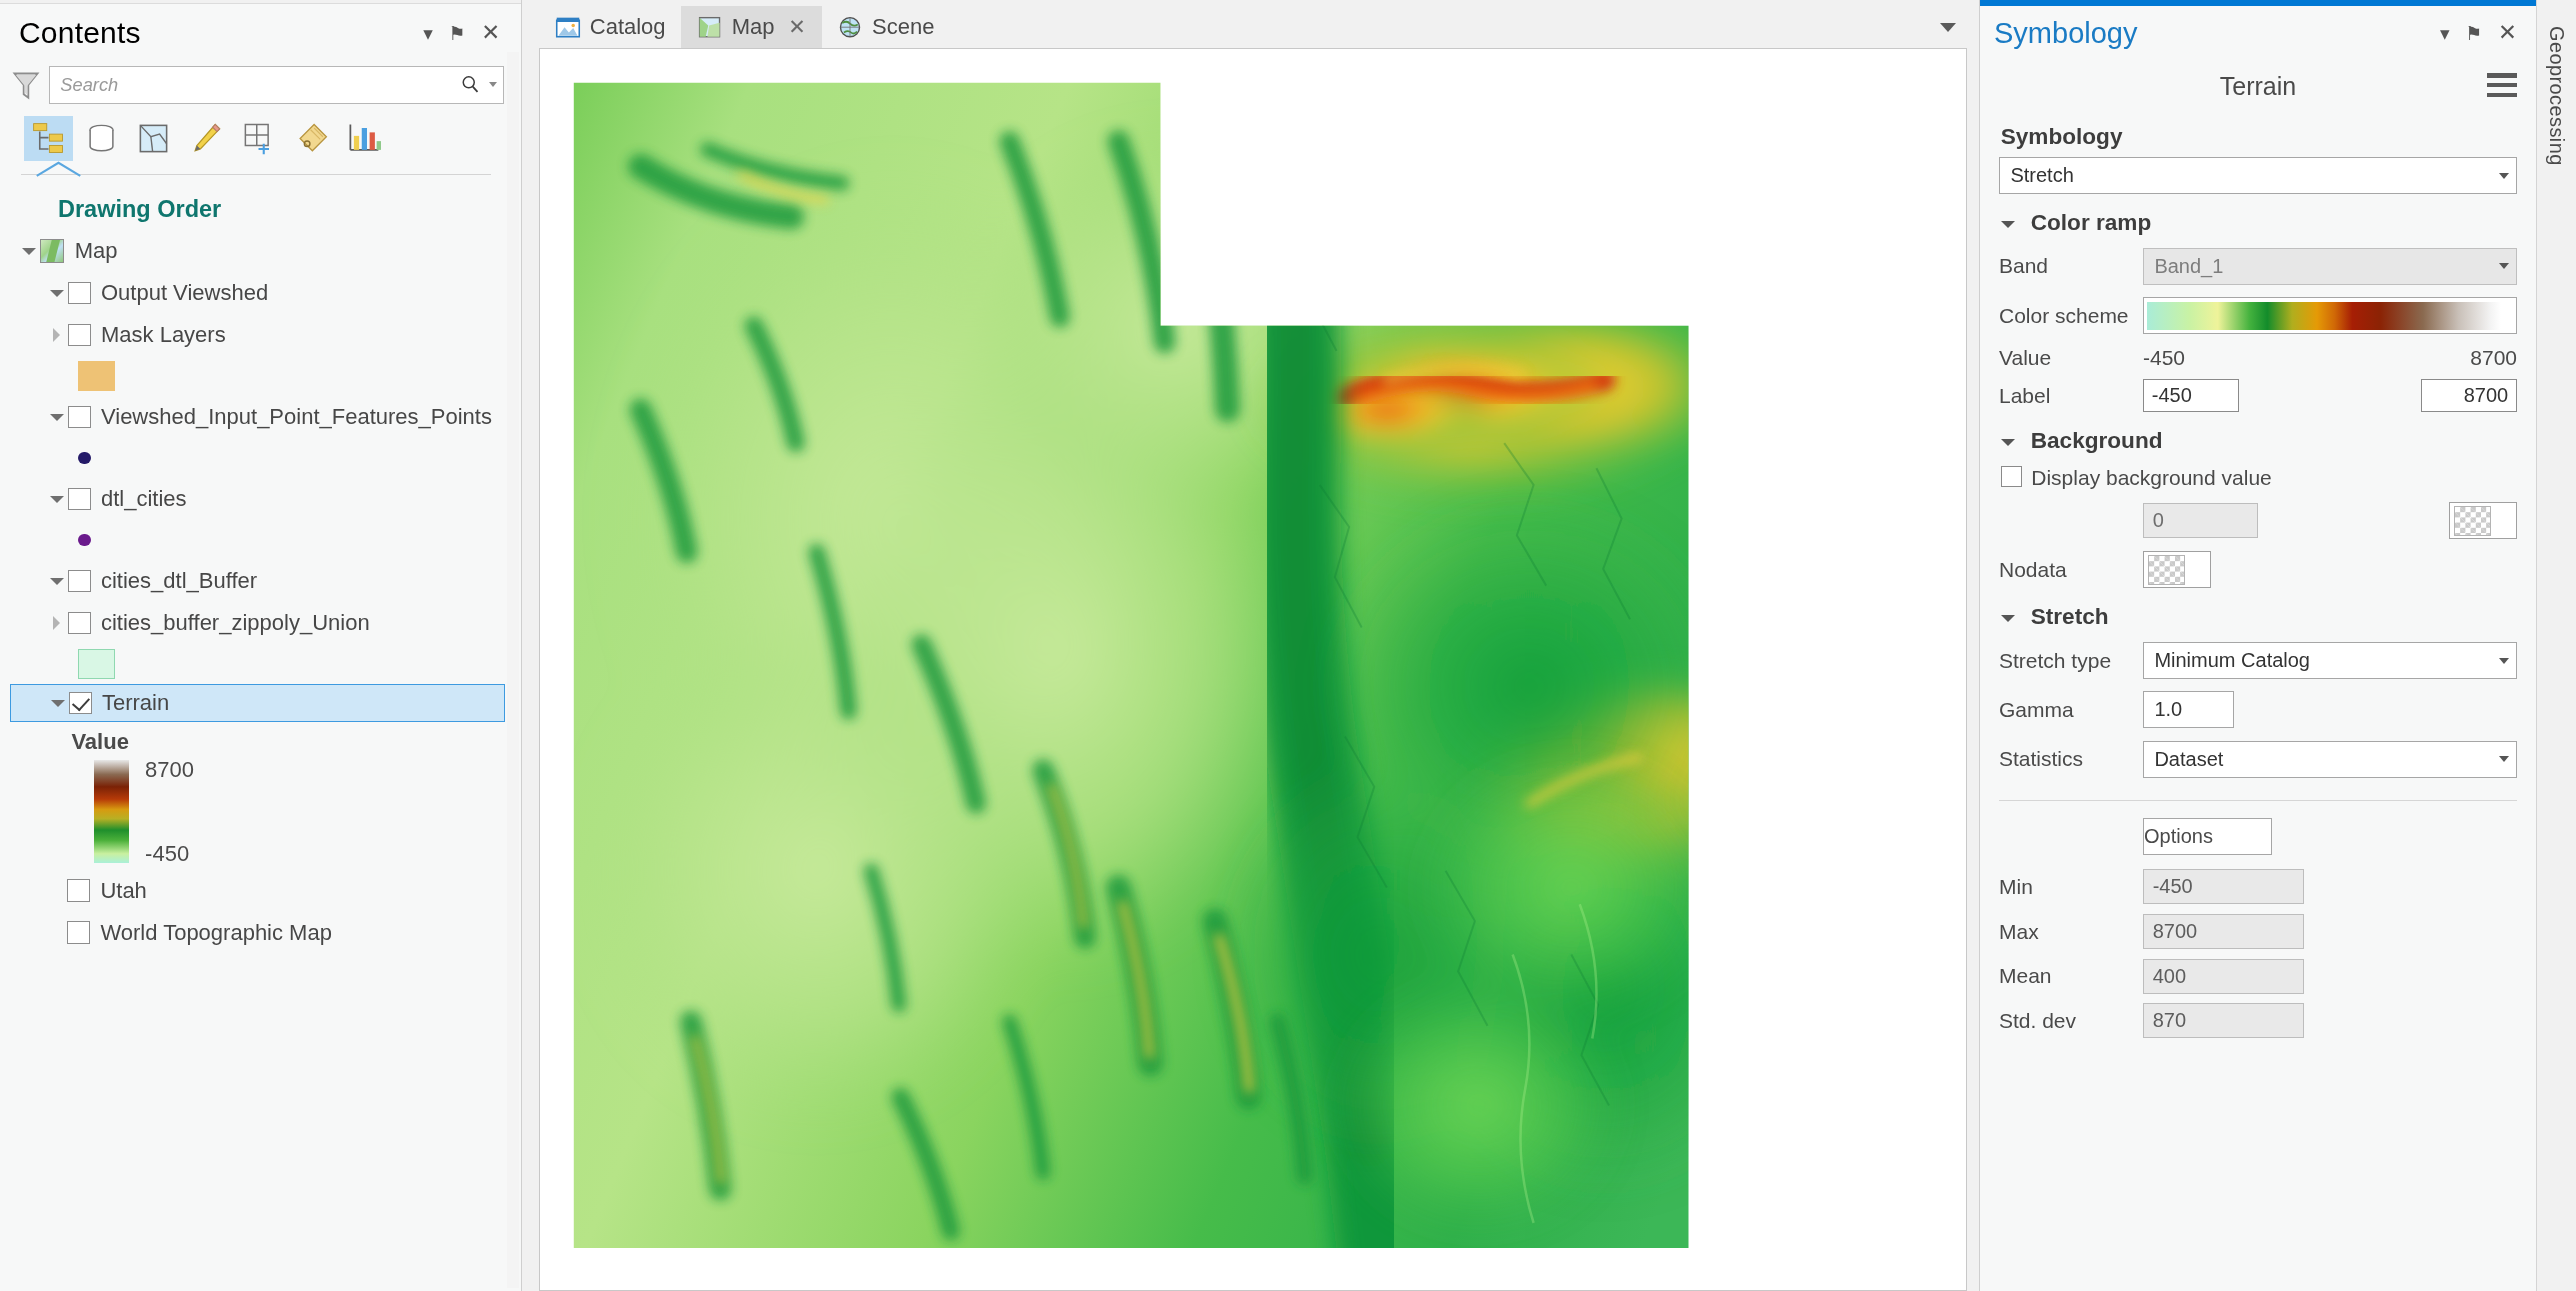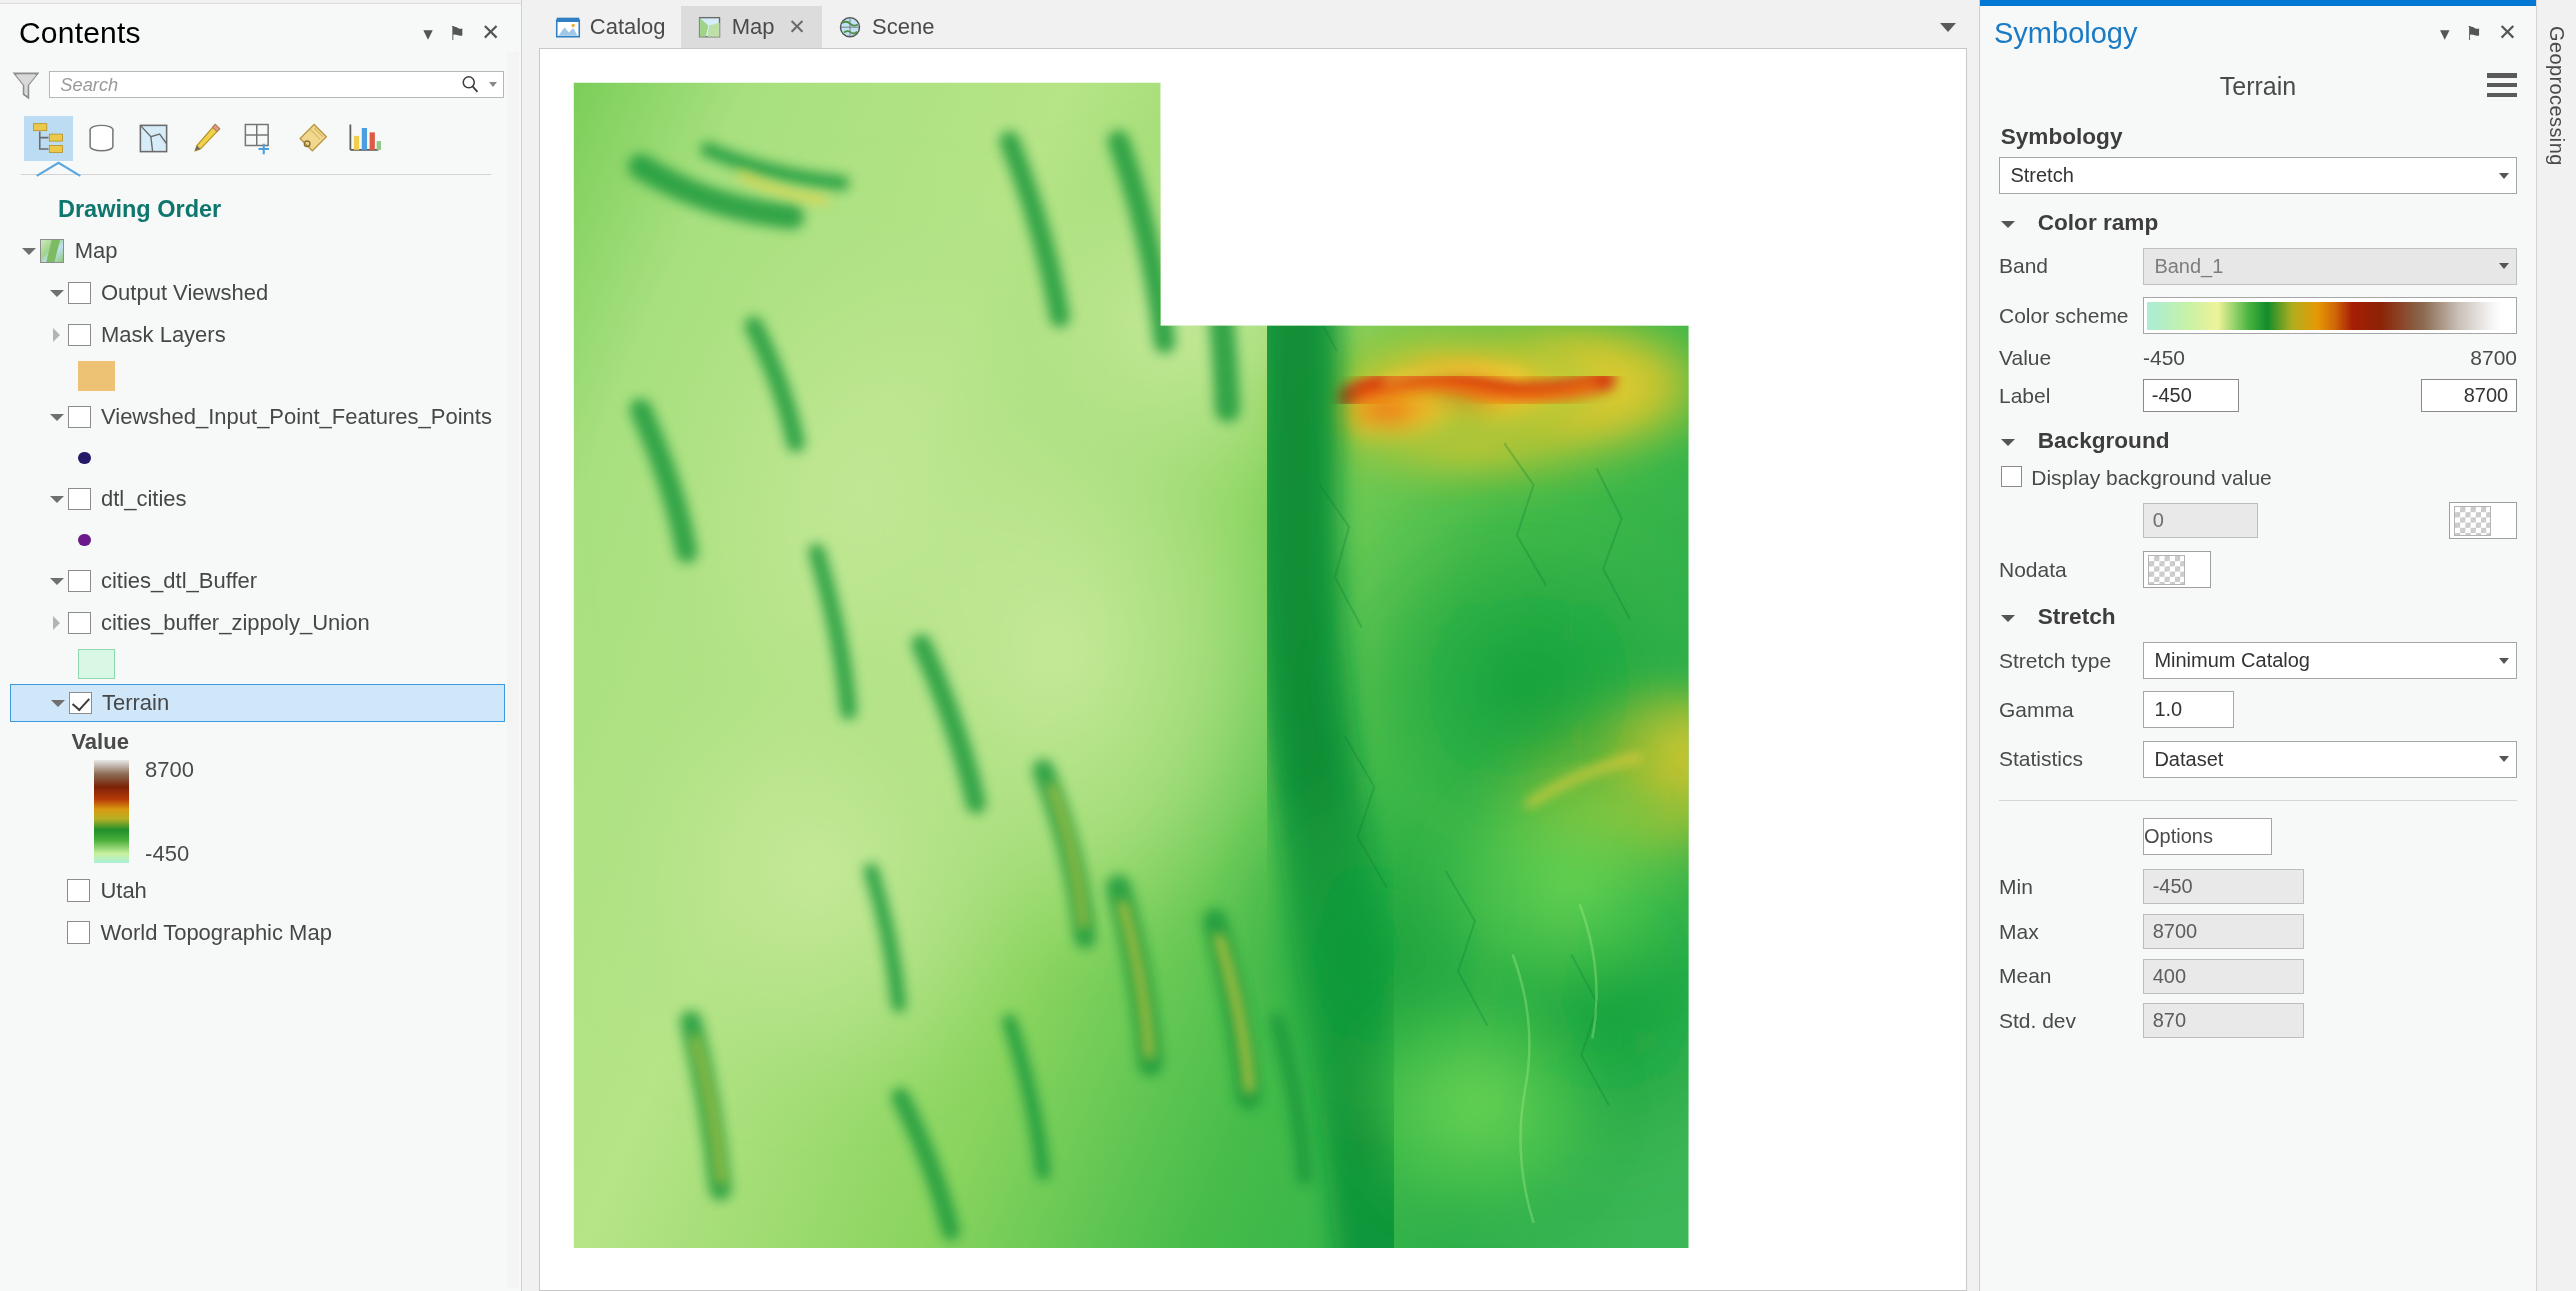--- a/index.html
+++ b/index.html
@@ -31,21 +31,21 @@
   .hdr-btns { display: flex; align-items: center; gap: 15.7px; padding-right: 5.2px;}
   .hdr-btn { color:#555; font-size: 19px; line-height:1; cursor: pointer; }
   .hdr-btn.close { font-size: 22.6px; }
 
   .search-row {
     display: flex; align-items: center; gap: 8.7px;
     padding: 3.5px 17.4px 0 12.2px; height: 49px;
   }
   .filter-icon { width: 28px; height: 30px; flex: none; display:block; }
   .search-box {
-    flex: 1; height: 27px; background: #fff; border: 0.9px solid #b7b7b7;
+    flex: 1; height: 38px; background: #fff; border: 0.9px solid #b7b7b7;
     display: flex; align-items: center; padding: 0 5.2px 0 10.4px; position: relative;
   }
   .search-box input {
     border: none; outline: none; flex: 1; font-size: 18.3px;
     font-family: "Liberation Sans", sans-serif; color: #333;
     font-style: italic; background: transparent;
   }
   .search-box input::placeholder { color: #9a9a9a; font-style: italic; }
   .mag { width: 21px; height: 21px; }
   .tiny-caret { width:0;height:0;border-left:4.4px solid transparent;border-right:4.4px solid transparent;border-top:5.2px solid #888; margin-left:8.7px;}
@@ -141,21 +141,21 @@
   .symb-layer-row {
     display:flex; align-items:center; justify-content:center;
     height: 61px; padding: 0 21px; position: relative;
   }
   .symb-layer-name { font-size: 25px; color: #4a4a4a; }
   .hamburger { position:absolute; right: 19px; top: 17.4px; width: 30px; cursor:pointer;}
   .hamburger span { display:block; height: 4.4px; background: #5a5a5a; margin-bottom: 5.2px; }
 
   .symb-body { flex: 1; padding: 0 19px 0 19px; overflow: hidden;}
   .sec-label { font-size: 22.6px; color: #3d3d3d; font-weight: 700; margin: 7px 0 7px 1.7px;}
-  .collapse-head { display: flex; align-items: center; gap: 23px; font-size: 22.6px; color: #3d3d3d; font-weight: 700; margin: 15.7px 0 12.2px 1.7px; cursor:pointer;}
+  .collapse-head { display: flex; align-items: center; gap: 16px; font-size: 22.6px; color: #3d3d3d; font-weight: 700; margin: 15.7px 0 12.2px 1.7px; cursor:pointer;}
   .chev-dn { width:0;height:0;border-left:7px solid transparent;border-right:7px solid transparent;border-top:7.8px solid #555; margin-top: 3.5px;}
 
   .combo {
     height: 37px; background: #fff; border: 0.9px solid #a6a6a6;
     display: flex; align-items: center; padding: 0 7px 0 10.4px;
     font-size: 20px; color: #333; position: relative;
   }
   .combo.disabled { background: #e7e7e7; border-color:#bfbfbf; color:#7d7d7d; }
   .combo .cval { flex:1; white-space:nowrap; overflow:hidden;}
   .combo .cc { width:0;height:0;border-left:5.2px solid transparent;border-right:5.2px solid transparent;border-top:6.1px solid #555;}

